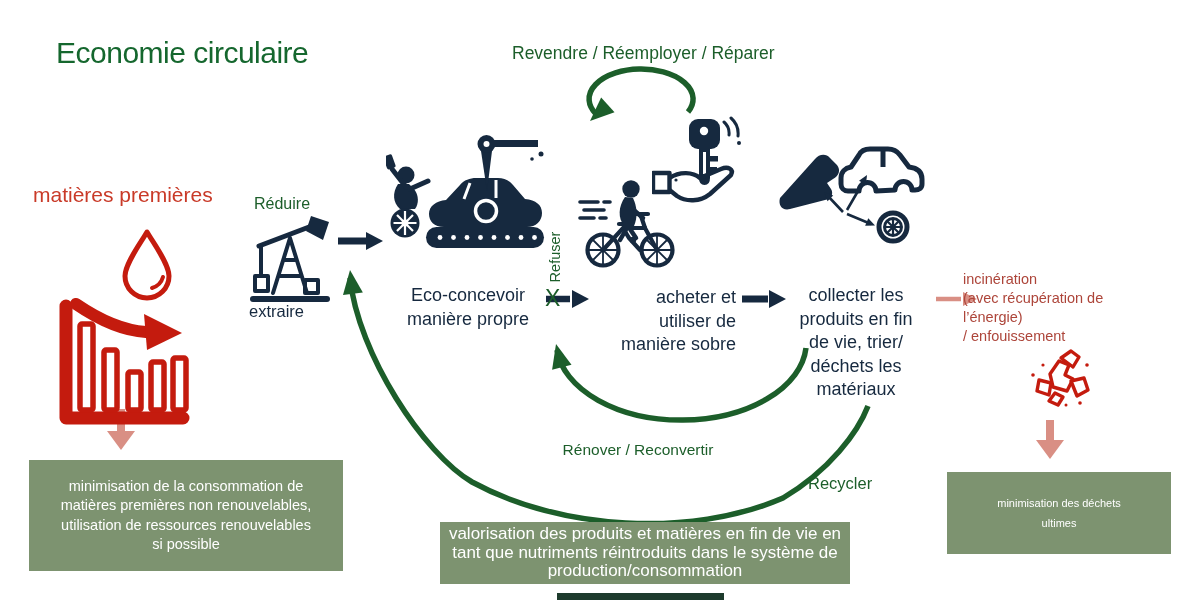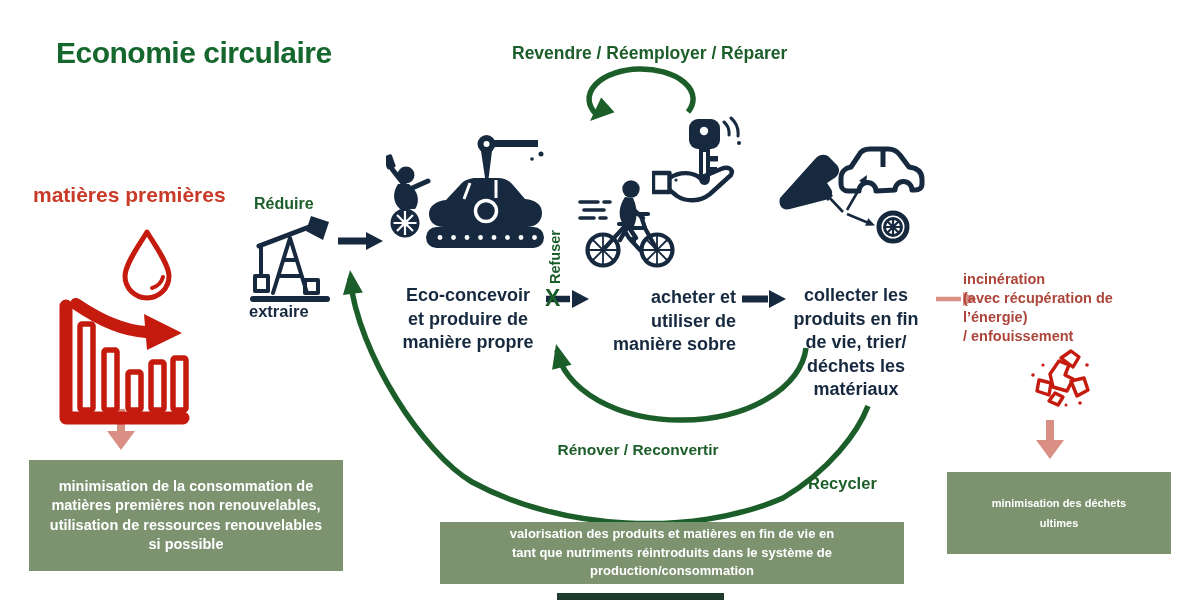--- a/index.html
+++ b/index.html
@@ -1,36 +1,36 @@
 <!DOCTYPE html>
 <html style="--green_title: #15672e; --green: #1c5e2a; --navy: #16293f; --red_icon: #c41b0e; --red_heading: #c93a28; --red_right: #ad453a; --salmon: #d98f84; --sage: #7d9370; --strip: #1e3b2d;"><head>
 <meta charset="utf-8">
 <style>
   html,body{margin:0;padding:0;background:#fff;}
   .canvas{position:relative;width:1187px;height:600px;background:#ffffff;overflow:hidden;
-          font-family:"Liberation Sans", sans-serif;font-weight:bold;}
+          font-family:"Liberation Sans", sans-serif;font-weight:normal;}
   .abs{position:absolute;}
   .lbl{position:absolute;white-space:nowrap;}
   .title{left:56px;top:36px;font-size:30px;letter-spacing:-0.5px;color:var(--green_title);}
   .mat-prem{left:33px;top:183px;font-size:21px;color:var(--red_heading);}
   .reduire{left:254px;top:195px;font-size:16px;color:var(--green);}
   .extraire{left:249px;top:302px;font-size:16.5px;color:var(--navy);}
   .revendre{left:512px;top:43px;font-size:17.5px;color:var(--green);}
   .recycler{left:808px;top:474px;font-size:16.5px;color:var(--green);}
   .refuser{left:512px;top:247px;width:90px;height:20px;text-align:center;font-size:14.5px;
            color:var(--green);transform:rotate(-90deg);}
   .refuser-x{left:545px;top:285px;font-size:23px;color:var(--green);}
   .navy-block{position:absolute;text-align:center;color:var(--navy);font-size:18px;line-height:23.5px;}
   .green-lines{position:absolute;text-align:center;color:var(--green);font-size:15.5px;line-height:18.5px;}
   .red-lines{position:absolute;text-align:left;color:var(--red_right);font-size:14.5px;line-height:19px;}
   .green-box{position:absolute;background:var(--sage);color:#fff;display:flex;flex-direction:column;
              justify-content:center;align-items:center;text-align:center;}
   .green-box div{white-space:nowrap;}
   .box-left{left:29px;top:460px;width:314px;height:111px;font-size:14.5px;line-height:19.5px;text-align:center;}
-  .box-center{left:440px;top:522px;width:464px;height:62px;font-size:13px;line-height:18.5px;}
+  .box-center{left:440px;top:522px;width:410px;height:62px;font-size:17px;line-height:18.5px;}
   .box-right{left:947px;top:472px;width:224px;height:82px;font-size:11px;line-height:20.5px;}
   .strip{position:absolute;left:557px;top:593px;width:167px;height:7px;background:var(--strip);}
   .icon-navy{color:var(--navy);}
   .icon-red{color:var(--red_icon);}
   svg{display:block;}
   .stroke-navy{stroke:var(--navy);fill:none;}
   .fill-navy{fill:var(--navy);}
   .stroke-green{stroke:var(--green);fill:none;}
   .fill-green{fill:var(--green);}
   .stroke-salmon{stroke:var(--salmon);fill:none;}
@@ -87,21 +87,20 @@
   <div class="lbl mat-prem">matières premières</div>
   <div class="lbl reduire">Réduire</div>
   <div class="lbl extraire">extraire</div>
   <div class="lbl revendre">Revendre / Réemployer / Réparer</div>
   <div class="lbl refuser">Refuser</div>
   <div class="lbl refuser-x">X</div>
   <div class="lbl recycler">Recycler</div>
 
   <div class="navy-block" style="left:388px;top:284px;width:160px;">
     <div>Eco-concevoir</div>
-      <div>et produire de</div>
       <div>manière propre</div>
   </div>
   <div class="navy-block" style="left:590px;top:286px;width:146px;text-align:right;">
     <div>acheter et</div>
       <div>utiliser de</div>
     <div>manière sobre</div>
   </div>
   <div class="navy-block" style="left:780px;top:284px;width:152px;">
     <div>collecter les</div>
       <div>produits en fin</div>

